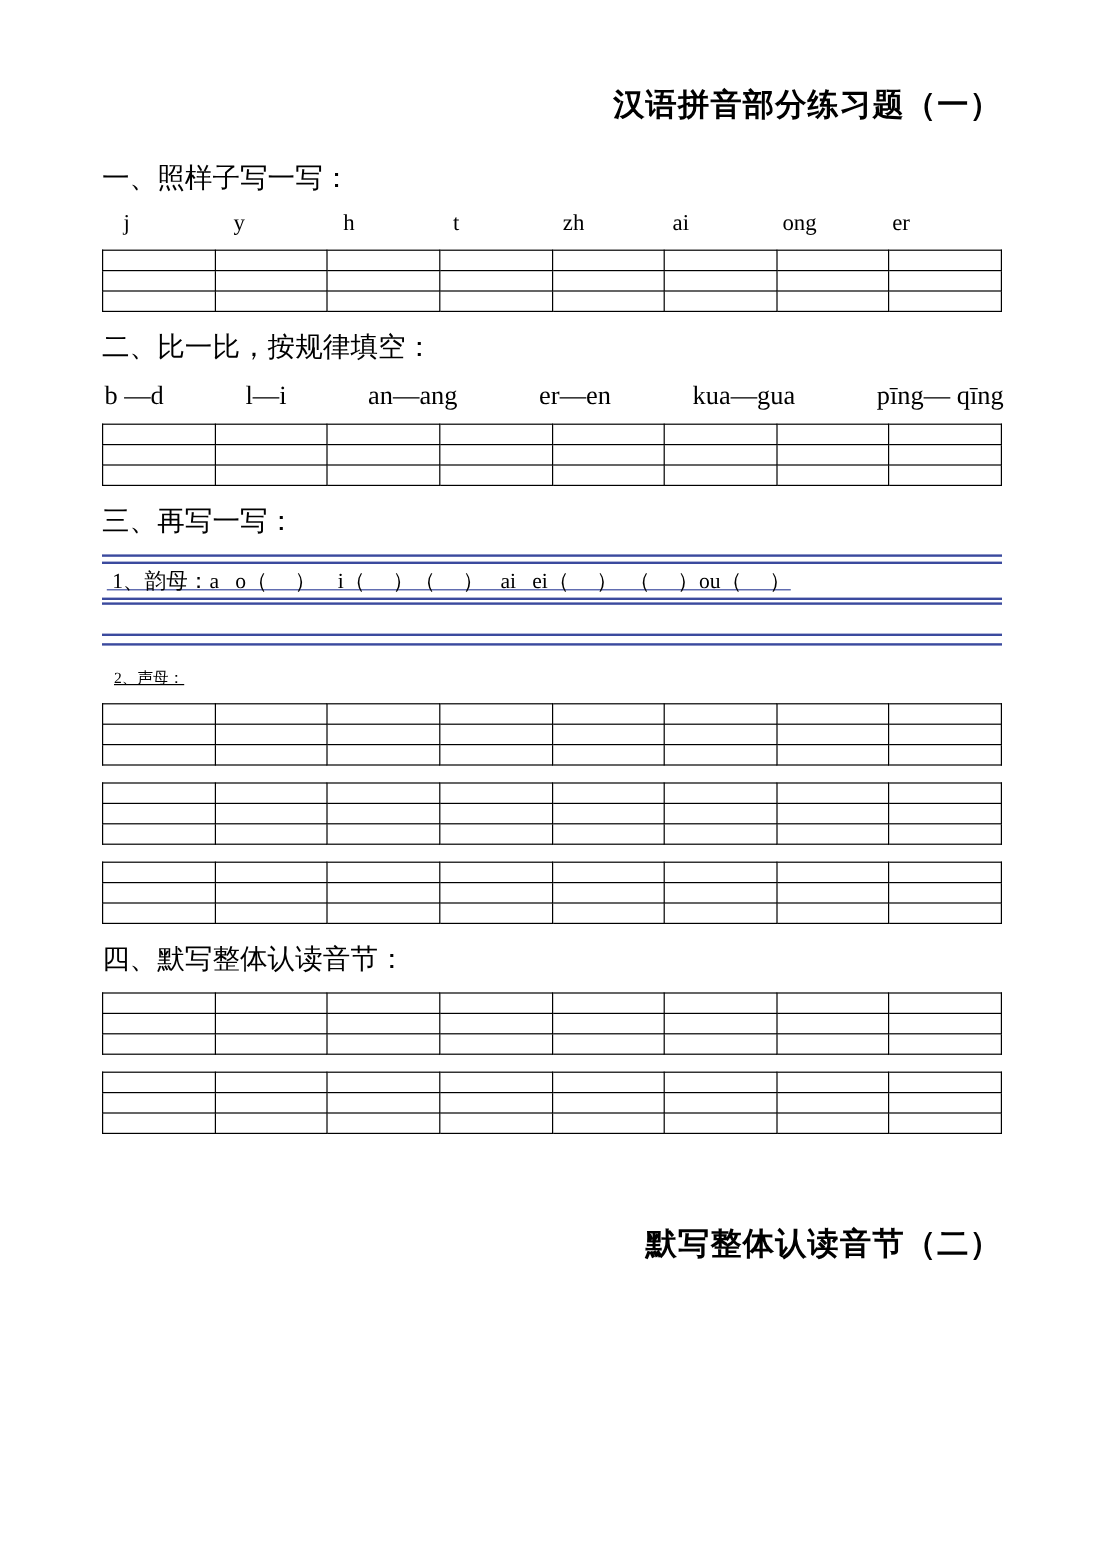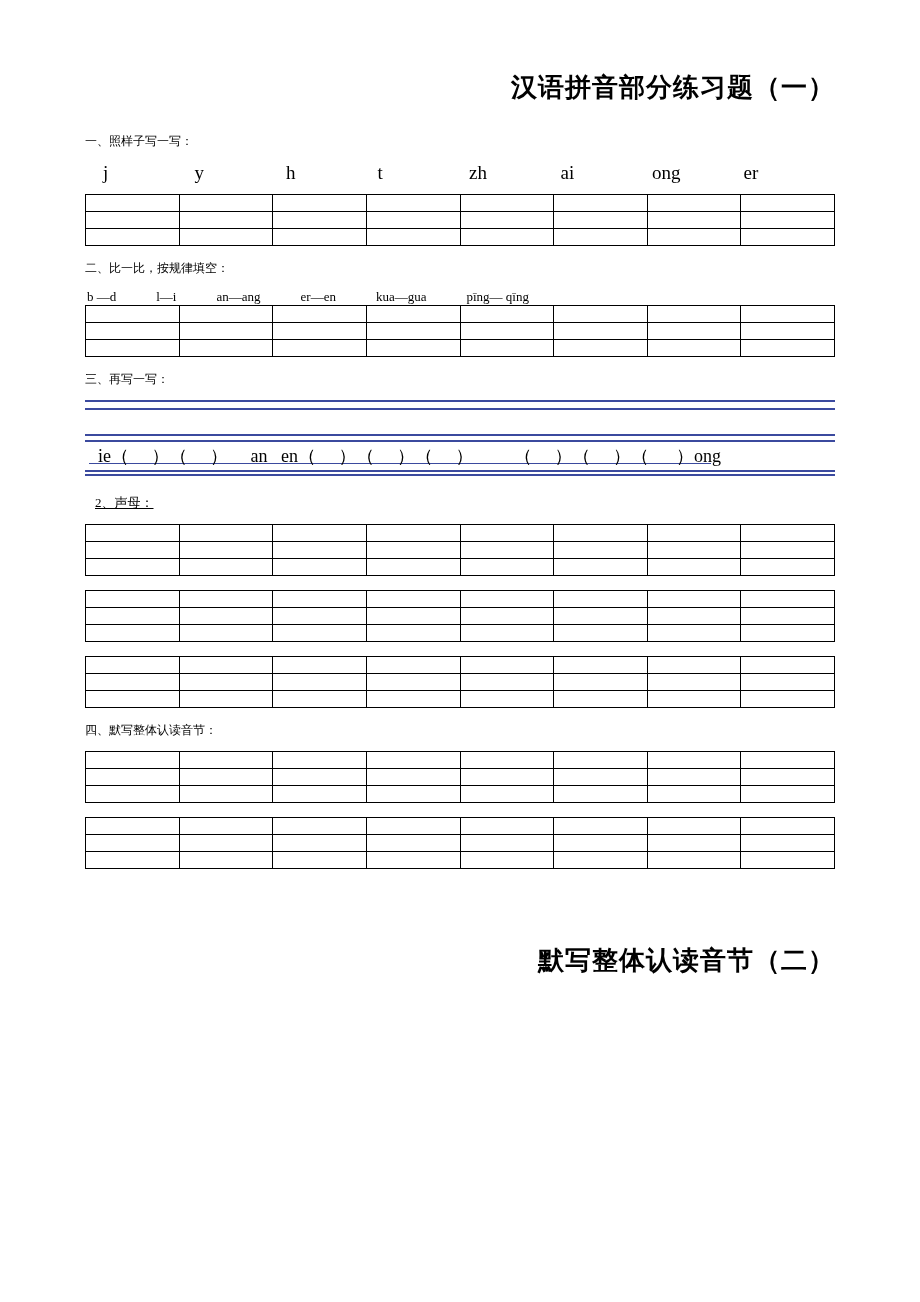--- a/index.html
+++ b/index.html
@@ -14,39 +14,40 @@
       padding: 70px 85px 40px 85px;
     }
     .title {
       text-align: right;
       font-size: 26px;
       font-weight: bold;
       margin-bottom: 28px;
       letter-spacing: 1px;
     }
     .section-heading {
-      font-size: 12px;
+      font-size: 23px;
       margin-bottom: 12px;
       margin-top: 8px;
     }
     .letter-row {
       display: flex;
       font-size: 19px;
       margin-bottom: 10px;
       padding-left: 18px;
     }
     .letter-row span {
       flex: 1;
       text-align: left;
     }
     .pairs-row {
       display: flex;
-      font-size: 13px;
-      margin-bottom: 0;
+      font-size: 22px;
+      margin-bottom: 10px;
       padding-left: 2px;
+      gap: 28px;
     }
     .pairs-row span {
       margin-right: 40px;
       white-space: nowrap;
     }
     .pairs-row span:last-child {
       margin-right: 0;
     }
     .grid-table {
       width: 100%;
@@ -190,28 +191,28 @@
         <td></td>
         <td></td>
       </tr>
 </tbody>
   </table>
 
 <div class="section-heading">三、再写一写：</div>
 
 <div class="dashed-block">
   <div class="dashed-line"></div>
+  <div class="dashed-content"> 1、韵母：a   o（     ）    i（     ）（     ）   ai   ei（     ）  （     ）ou（     ）</div>
   <div class="dashed-bottom"></div>
 </div>
 
 <div class="spacer"></div>
 
 <div class="dashed-block">
   <div class="dashed-line"></div>
-  <div class="dashed-content">  ie（     ）（     ）     an   en（     ）（     ）（     ）         （     ）（     ）（      ）ong</div>
   <div class="dashed-bottom"></div>
 </div>
 
 <div class="sub-heading">2、声母：</div>
 
 <table class="grid-table three-row">
   <tbody>
       <tr>
         <td></td>
         <td></td>

